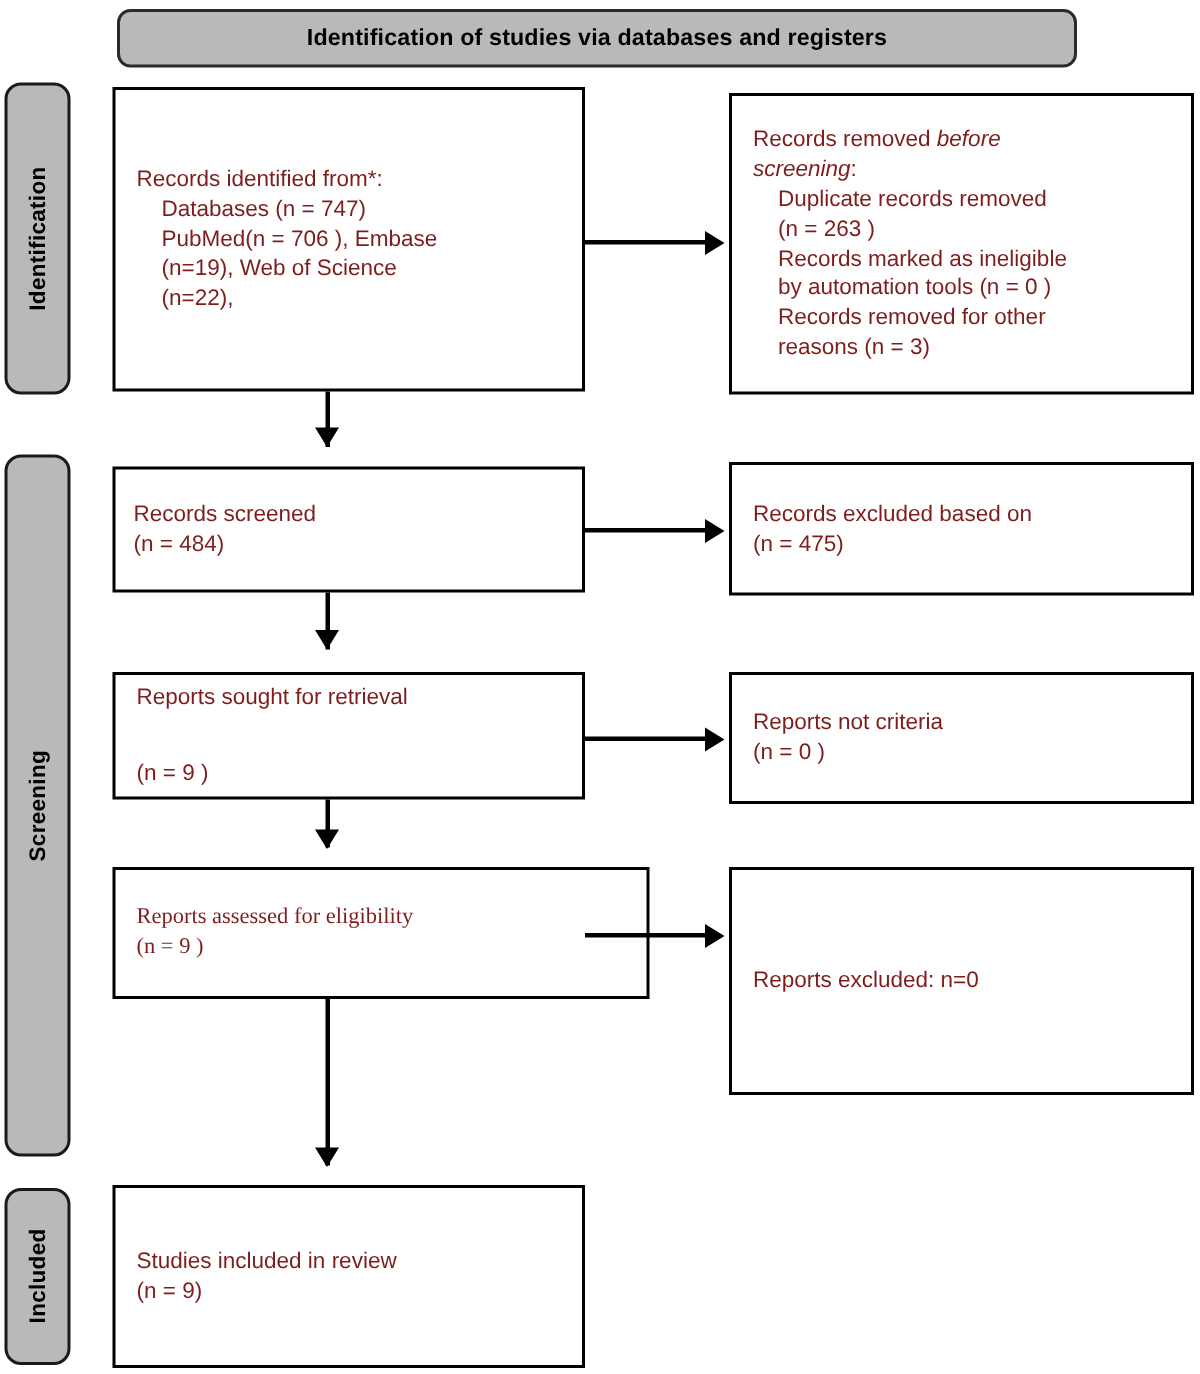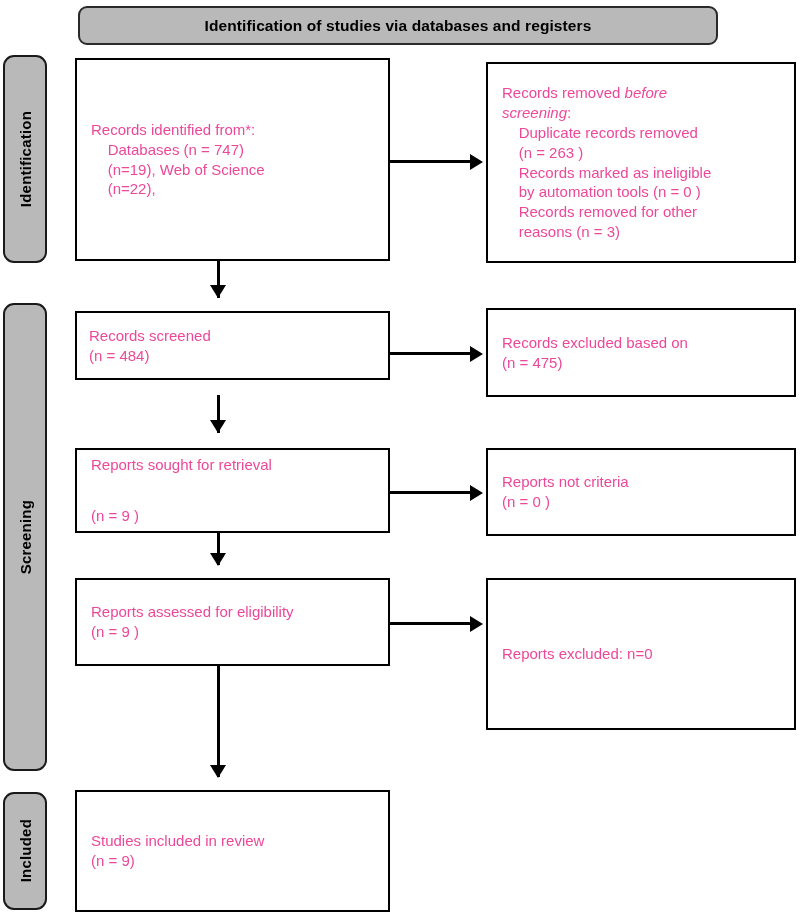--- a/index.html
+++ b/index.html
@@ -76,30 +76,30 @@
     border: 2.5px solid #000000;
     box-sizing: border-box;
     padding: 0 14px;
     display: flex;
     flex-direction: column;
     justify-content: center;
   }
   .box-text {
     font-size: 15px;
     line-height: 1.33;
-    color: #ec4899;
+    color: #7f1d1d;
     white-space: pre-wrap;
   }
   .box-text .ital { font-style: italic; }
 
   
   .box-identified  { left: 75px; top: 58px;  width: 315px; height: 203px; }
-  .box-screened    { left: 75px; top: 311px; width: 315px; height: 69px; padding-left: 12px;  }
+  .box-screened    { left: 75px; top: 311px; width: 315px; height: 84px; padding-left: 12px;  }
   .box-sought      { left: 75px; top: 448px; width: 315px; height: 85px; gap: 31px;  }
-  .box-assessed    { left: 75px; top: 578px; width: 315px; height: 88px;  }
+  .box-assessed    { left: 75px; top: 578px; width: 358px; height: 88px; font-family: Liberation Serif, serif;  }
   .box-included    { left: 75px; top: 790px; width: 315px; height: 122px; }
 
   
   .box-removed       { left: 486px; top: 62px;  width: 310px; height: 201px; }
   .box-excluded-scr  { left: 486px; top: 308px; width: 310px; height: 89px;  }
   .box-not-retrieved { left: 486px; top: 448px; width: 310px; height: 88px;  }
   .box-excluded-rep  { left: 486px; top: 578px; width: 310px; height: 152px; }
 
   
   .conn {
@@ -161,20 +161,21 @@
   <div class="stage stage-screening">
     <span class="stage-label">Screening</span>
   </div>
   <div class="stage stage-included">
     <span class="stage-label">Included</span>
   </div>
 
   <div class="box box-identified">
     <span class="box-text">Records identified from*:</span>
     <span class="box-text">    Databases (n = 747)</span>
+    <span class="box-text">    PubMed(n = 706 ), Embase</span>
     <span class="box-text">    (n=19), Web of Science</span>
     <span class="box-text">    (n=22),</span>
   </div>
 
   <div class="box box-removed">
     <span class="box-text"><span>Records removed </span><span class="ital">before</span></span>
     <span class="box-text"><span class="ital">screening</span><span>:</span></span>
     <span class="box-text">    Duplicate records removed</span>
     <span class="box-text">    (n = 263 )</span>
     <span class="box-text">    Records marked as ineligible</span>

